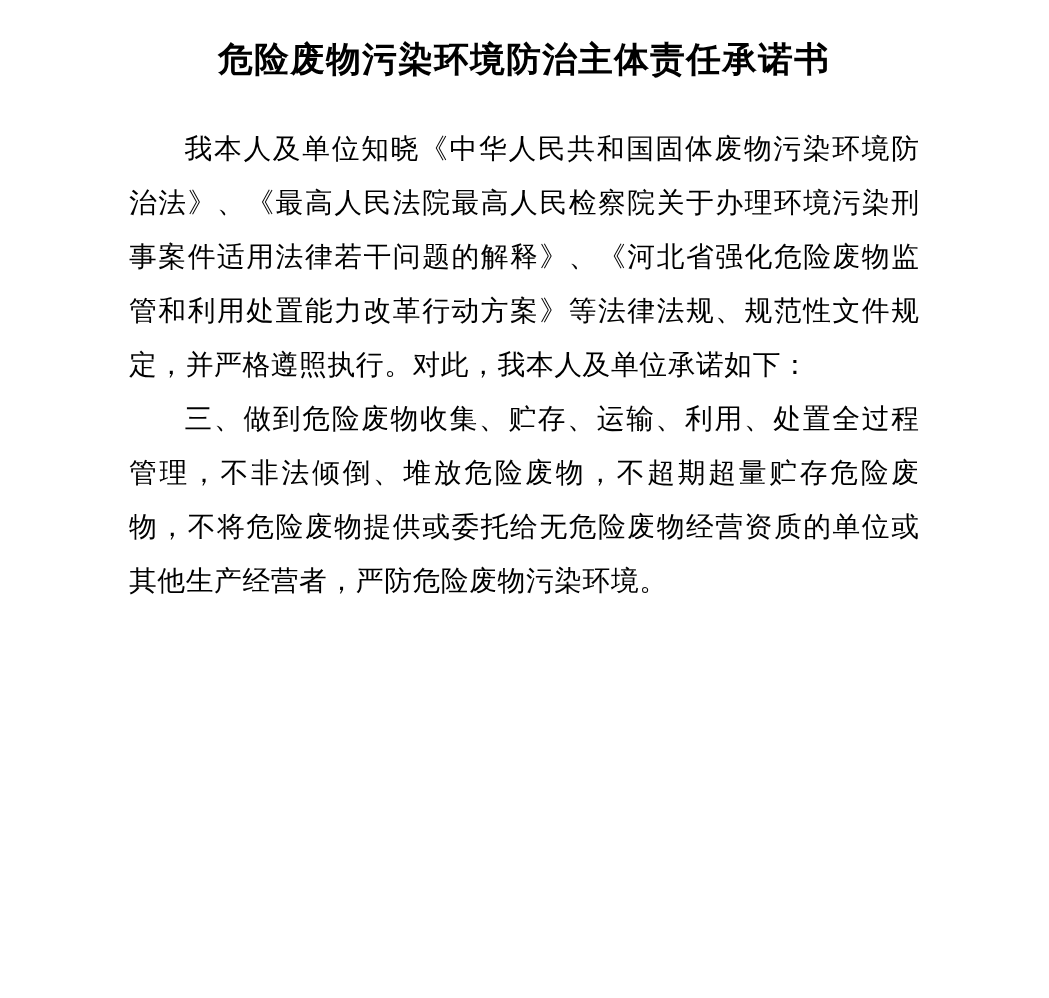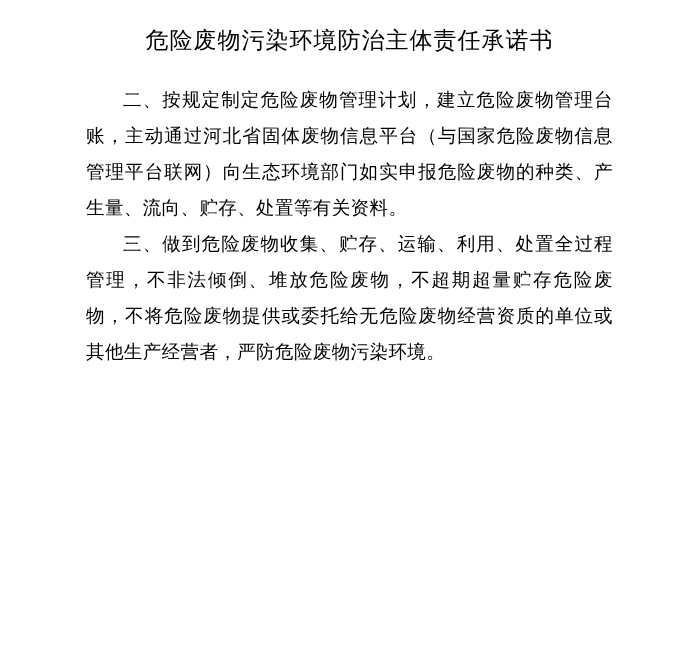--- a/index.html
+++ b/index.html
@@ -17,21 +17,21 @@
   .page {
     width: 699px;
     height: 665px;
     box-sizing: border-box;
     padding: 0;
     position: relative;
   }
   .doc-title {
     text-align: center;
     font-size: 23px;
-    font-weight: normal;
+    font-weight: bold;
     letter-spacing: 1px;
     margin: 24px 0 0 0;
     padding: 0 60px;
     line-height: 1.4;
     font-family: "DejaVu Serif", "Liberation Serif", serif;
   }
   .body-block {
     padding: 0 86px 0 86px;
     margin-top: 26px;
   }
@@ -47,17 +47,17 @@
   }
 </style>
 </head>
 <body>
 
 <div class="page">
 
   <h1 class="doc-title">危险废物污染环境防治主体责任承诺书</h1>
 
   <div class="body-block">
-    <p class="para">二、按规定制定危险废物管理计划，建立危险废物管理台账，主动通过河北省固体废物信息平台（与国家危险废物信息管理平台联网）向生态环境部门如实申报危险废物的种类、产生量、流向、贮存、处置等有关资料。</p>
+    <p class="para">我本人及单位知晓《中华人民共和国固体废物污染环境防治法》、《最高人民法院最高人民检察院关于办理环境污染刑事案件适用法律若干问题的解释》、《河北省强化危险废物监管和利用处置能力改革行动方案》等法律法规、规范性文件规定，并严格遵照执行。对此，我本人及单位承诺如下：</p>
     <p class="para">三、做到危险废物收集、贮存、运输、利用、处置全过程管理，不非法倾倒、堆放危险废物，不超期超量贮存危险废物，不将危险废物提供或委托给无危险废物经营资质的单位或其他生产经营者，严防危险废物污染环境。</p>
   </div>
 
 </div>
 
 </body></html>

